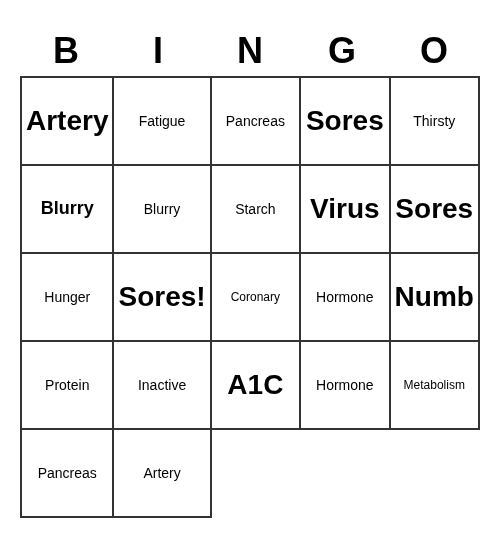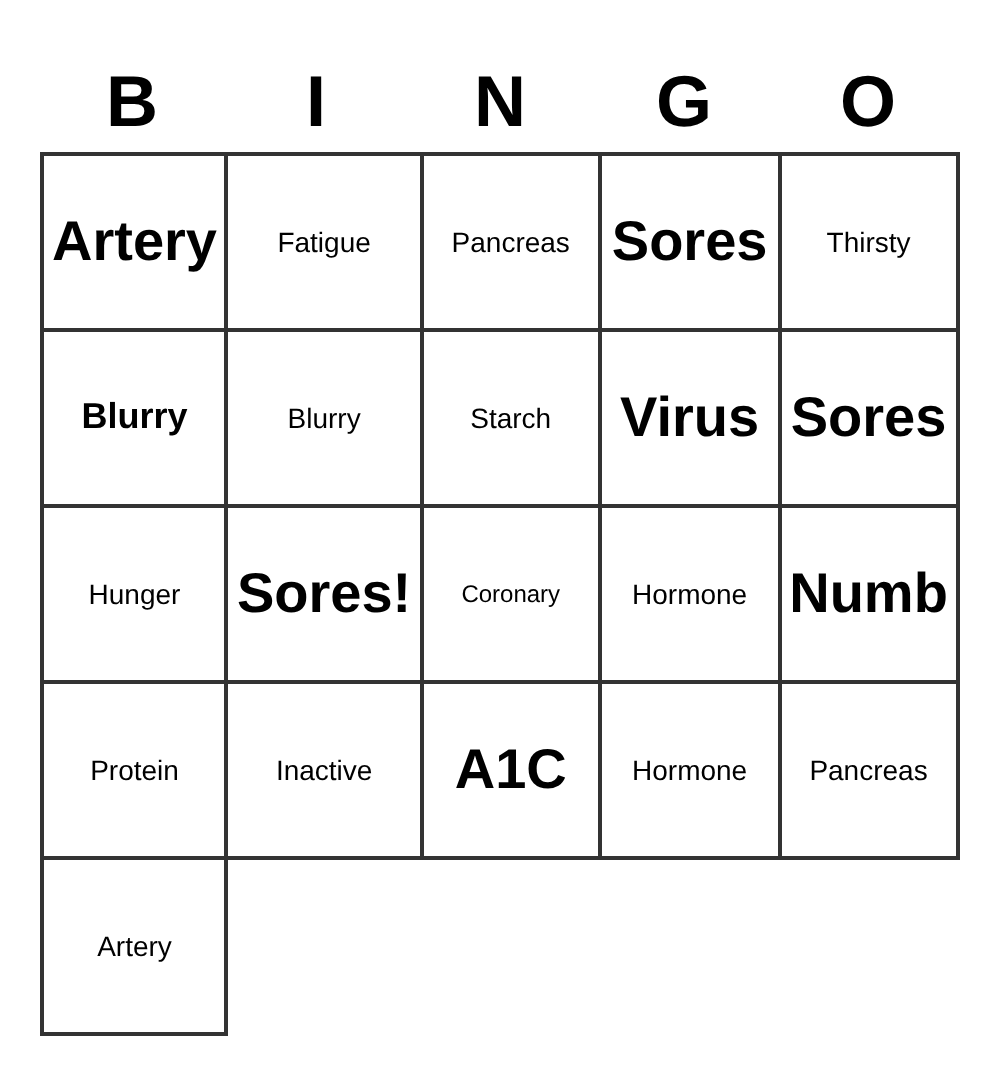--- a/index.html
+++ b/index.html
@@ -142,19 +142,22 @@
       <div class="bingo-cell">
         <span class="size-small">Inactive</span>
       </div>
       <div class="bingo-cell">
         <span class="size-large">A1C</span>
       </div>
       <div class="bingo-cell">
         <span class="size-small">Hormone</span>
       </div>
       <div class="bingo-cell">
+        <span class="size-xsmall">Metabolism</span>
+      </div>
+      <div class="bingo-cell">
         <span class="size-small">Pancreas</span>
       </div>
       <div class="bingo-cell">
         <span class="size-small">Artery</span>
       </div>
     </div>
 </div>
 
 </body></html>

